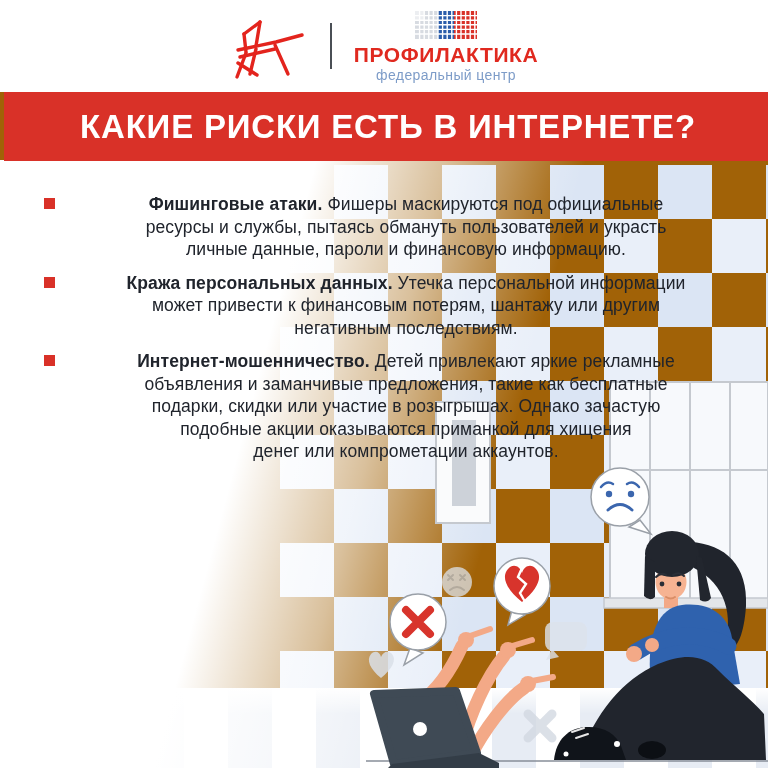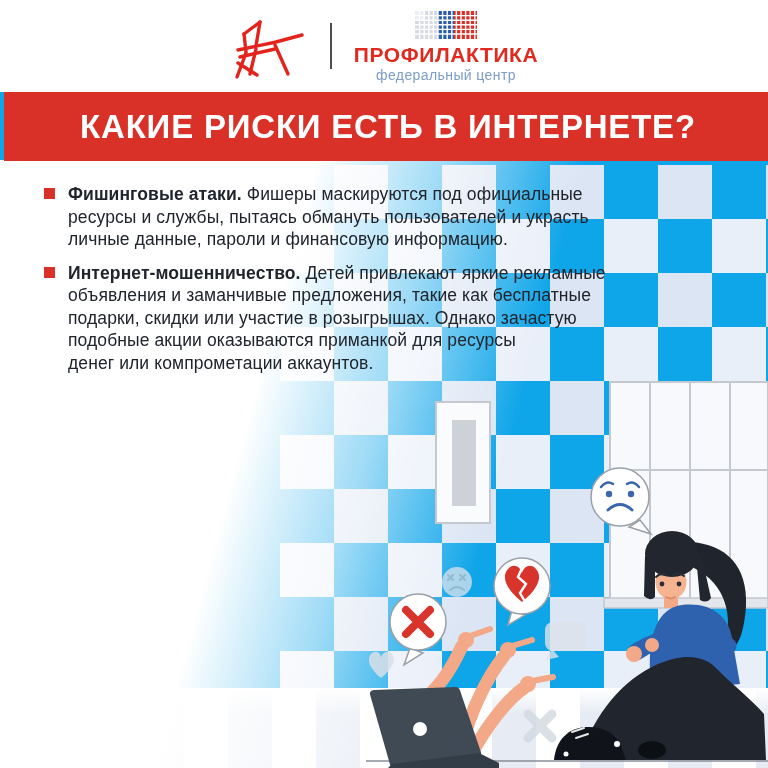--- a/index.html
+++ b/index.html
@@ -1,20 +1,21 @@
 <!DOCTYPE html>
 <html><head>
 <meta charset="utf-8">
 <style>
   html,body{margin:0;padding:0;background:#e9e9e9;}
   .sheet{
     position:relative;width:768px;height:768px;margin:0 auto;
-    background:#0ea5e9;overflow:hidden;
+    background:#a16207;overflow:hidden;
     font-family:"Liberation Sans","DejaVu Sans",sans-serif;
     color:#20242c;
+    text-align:center;
   }
   
   .header{
     position:absolute;top:0;left:0;width:768px;height:92px;background:#fff;
     display:flex;justify-content:center;align-items:center;gap:22px;z-index:5;
   }
   .header .divider{width:2px;height:46px;background:#4a4f55;}
   .brand{display:flex;flex-direction:column;align-items:center;line-height:1;}
   .brand .pixels{margin-bottom:4px;}
   .brand-name{font-weight:700;font-size:21px;letter-spacing:.6px;color:#e0291f;}
@@ -42,21 +43,21 @@
   .stripes-fade{
     position:absolute;left:140px;right:0;top:688px;height:26px;z-index:0;
     background:linear-gradient(#ffffff,rgba(255,255,255,0));
   }
   .fade-overlay{
     position:absolute;left:0;top:160px;right:0;bottom:0;z-index:1;
     background:linear-gradient(105deg,#ffffff 0 34%,rgba(255,255,255,.6) 48%,rgba(255,255,255,0) 63%);
   }
   
   .risk-list{
-    position:absolute;left:44px;top:183px;width:700px;z-index:4;
+    position:absolute;left:44px;top:193px;width:700px;z-index:4;
     list-style:none;margin:0;padding:0;
   }
   .risk-item{position:relative;margin:0 0 11px 0;padding-left:24px;}
   .risk-item .bullet{
     position:absolute;left:0;top:5px;width:11px;height:11px;background:#d93128;
   }
   .risk-text{
     font-size:17.5px;line-height:22.5px;letter-spacing:.1px;white-space:pre-line;
   }
   .risk-text b{font-weight:700;}
@@ -224,21 +225,27 @@
 
   <ul class="risk-list">
     <li class="risk-item">
       <span class="bullet"></span>
       <div class="risk-text"><b>Фишинговые атаки.</b><span> Фишеры маскируются под официальные
 ресурсы и службы, пытаясь обмануть пользователей и украсть
 личные данные, пароли и финансовую информацию.</span></div>
     </li>
     <li class="risk-item">
       <span class="bullet"></span>
+      <div class="risk-text"><b>Кража персональных данных.</b><span> Утечка персональной информации
+может привести к финансовым потерям, шантажу или другим
+негативным последствиям.</span></div>
+    </li>
+    <li class="risk-item">
+      <span class="bullet"></span>
       <div class="risk-text"><b>Интернет-мошенничество.</b><span> Детей привлекают яркие рекламные
 объявления и заманчивые предложения, такие как бесплатные
 подарки, скидки или участие в розыгрышах. Однако зачастую
-подобные акции оказываются приманкой для ресурсы
+подобные акции оказываются приманкой для хищения
 денег или компрометации аккаунтов.</span></div>
     </li>
   </ul>
 
 </div>
 
 </body></html>

